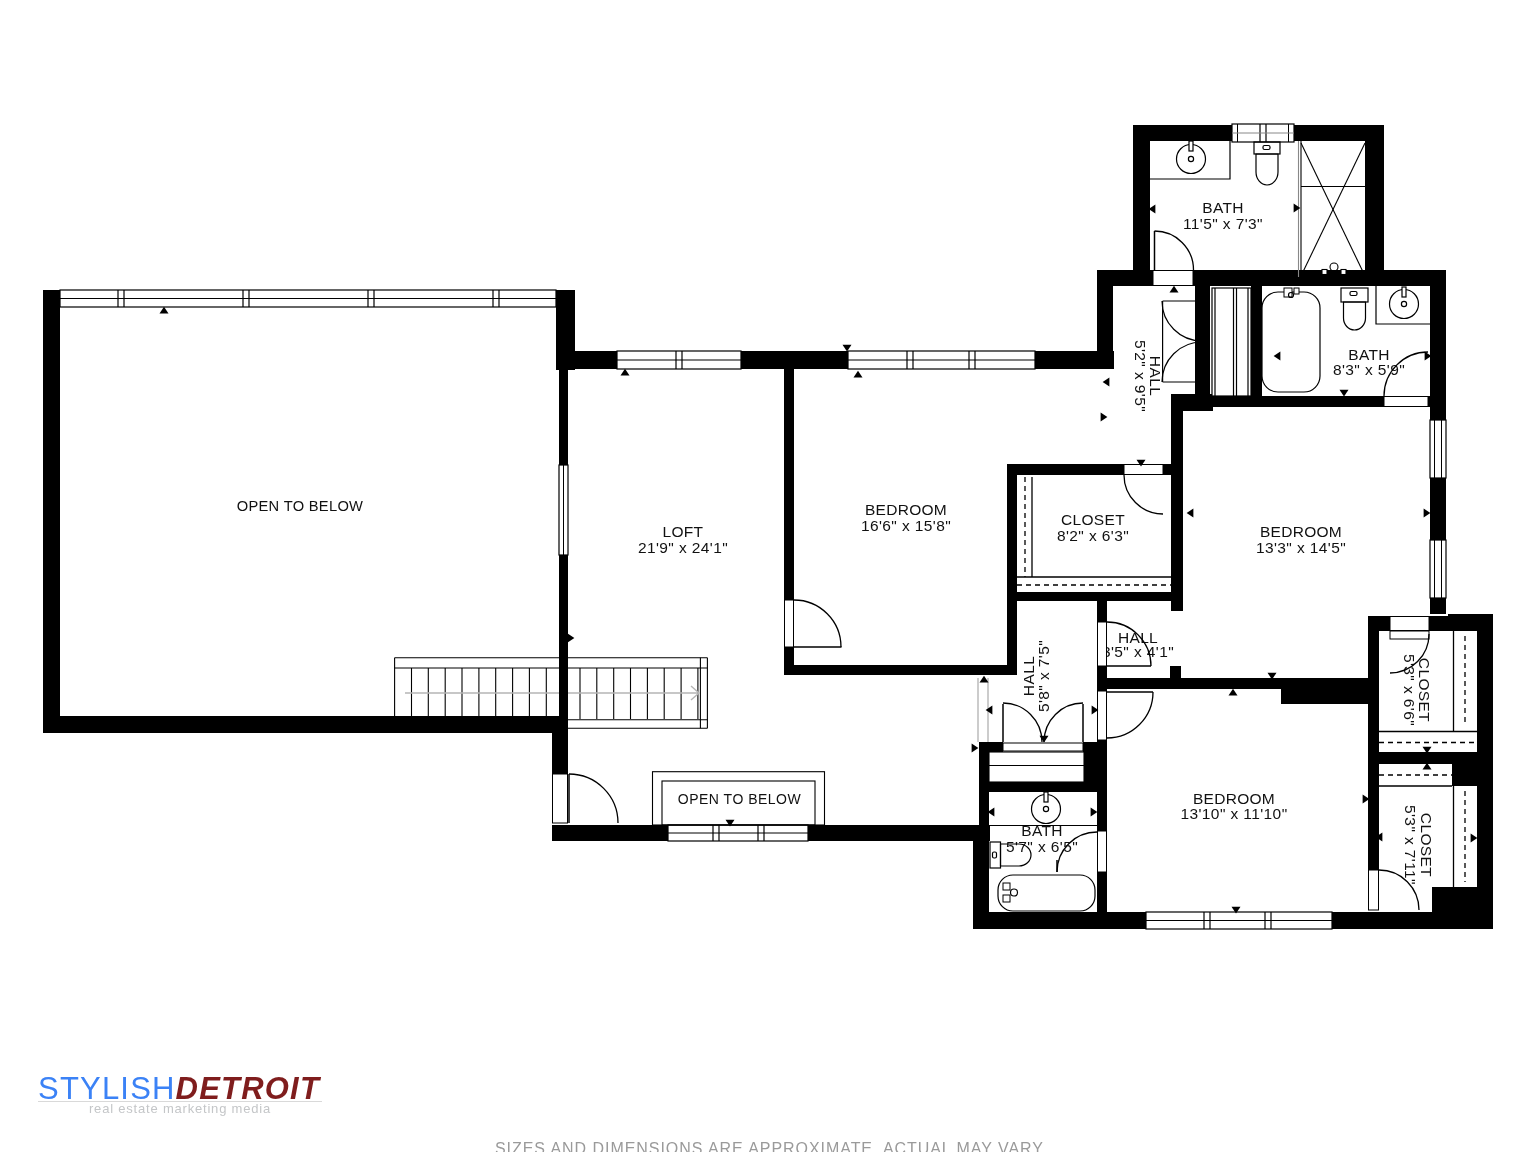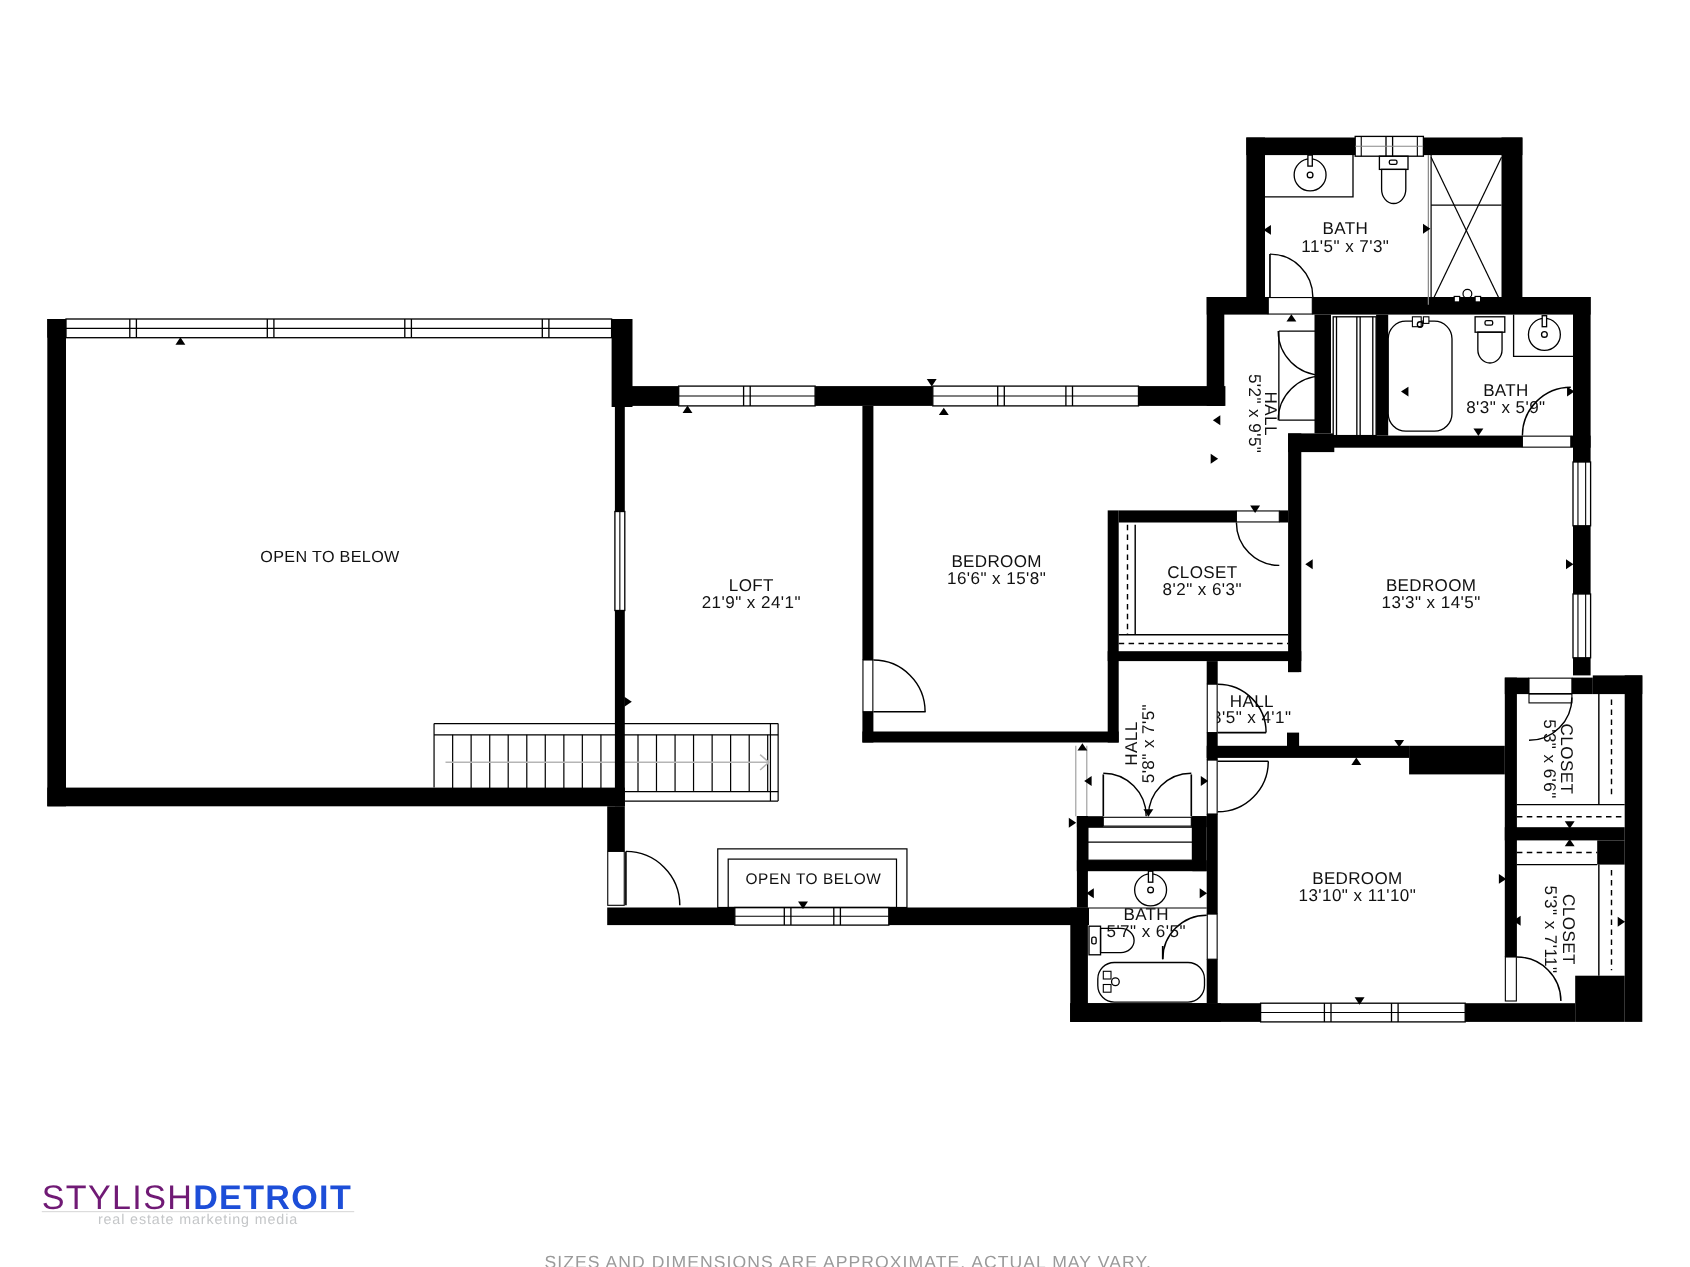--- a/index.html
+++ b/index.html
@@ -511,18 +511,18 @@
       <polygon points="1193.375,508.5 1193.375,517.5 1186.625,513" fill="#000"></polygon>
       <polygon points="1423.625,508.5 1423.625,517.5 1430.375,513" fill="#000"></polygon>
       <polygon points="1228.5,695.375 1237.5,695.375 1233,688.625" fill="#000"></polygon>
       <polygon points="1267.5,672.625 1276.5,672.625 1272,679.375" fill="#000"></polygon>
       <polygon points="1169.5,292.375 1178.5,292.375 1174,285.625" fill="#000"></polygon>
       <polygon points="1136.5,459.625 1145.5,459.625 1141,466.375" fill="#000"></polygon>
     </g>
 </svg>
 
 <div style="position:absolute;left:38px;top:1072px;">
-    <div style="font-size:31px;letter-spacing:1.2px;line-height:34px;white-space:nowrap;"><span style="color:#701a75;margin-top:44px;">STYLISH</span><span style="color:#1d4ed8;font-weight:bold;">DETROIT</span></div>
+    <div style="font-size:31px;letter-spacing:1.2px;line-height:34px;white-space:nowrap;"><span style="color:#3b82f6;margin-top:44px;">STYLISH</span><span style="color:#7f1d1d;font-weight:bold;font-style:italic;">DETROIT</span></div>
     <div style="border-top:1px solid #d9d9d9;margin-top:-5px;width:284px;"></div>
     <div style="color:#c4c6c8;font-size:13px;letter-spacing:0.8px;margin-top:-1px;text-align:center;">real estate marketing media</div>
   </div>
 
 <div style="position:absolute;left:495px;top:1140px;color:#9a9a9a;font-size:16px;letter-spacing:0.95px;white-space:nowrap;">SIZES AND DIMENSIONS ARE APPROXIMATE, ACTUAL MAY VARY.</div>
 
 </body></html>

